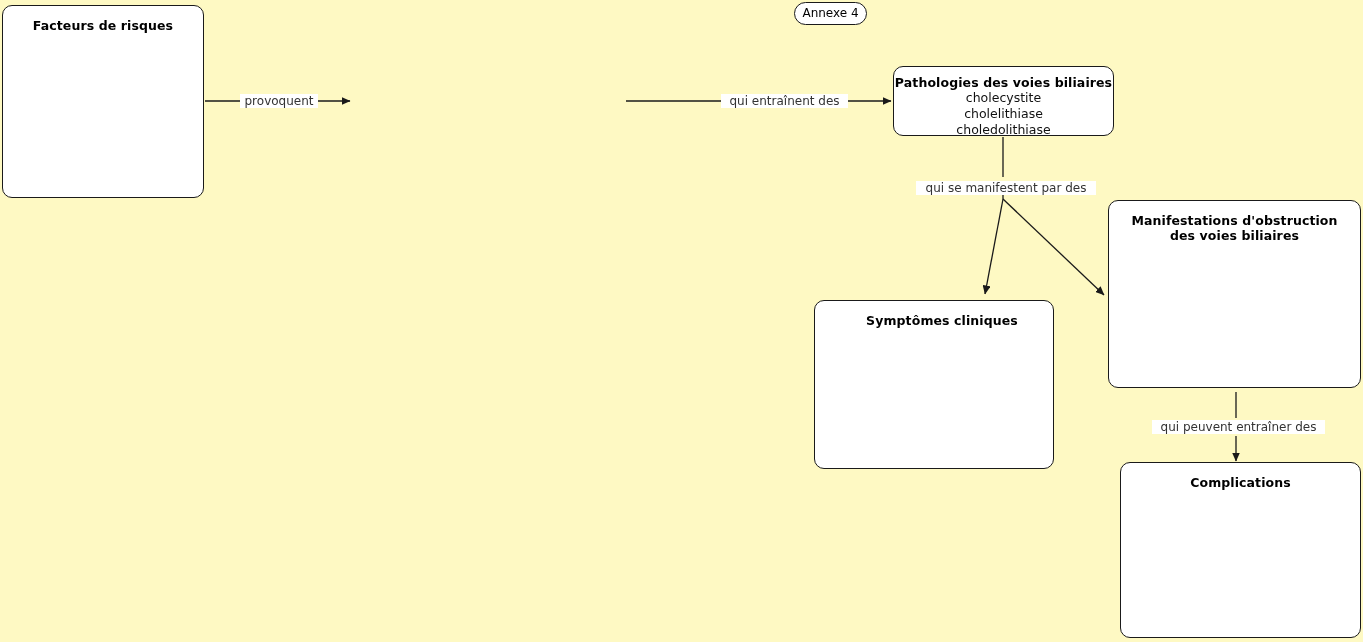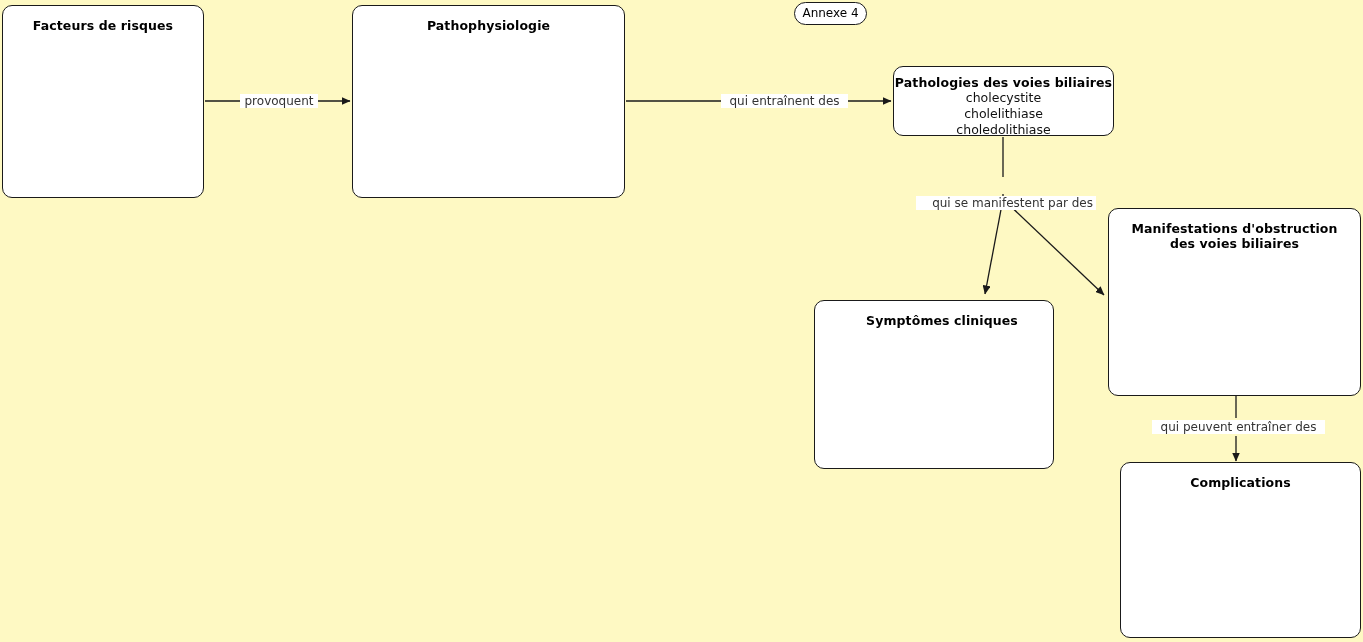--- a/index.html
+++ b/index.html
@@ -109,47 +109,44 @@
   </svg>
 
   <div class="badge" style="left:794px; top:2px; width:73px; height:23px;">
     <span>Annexe 4</span>
   </div>
 
   <div class="node" style="left:2px; top:5px; width:202px; height:193px;">
     <span class="node-title">Facteurs de risques</span>
   </div>
 
-  <div class="node" style="left:352px; top:5px; width:273px; height:193px;">
-    <span class="node-title">Pathophysiologie</span>
-  </div>
 
   <div class="node" style="left:893px; top:66px; width:221px; height:70px; padding-top:8px;">
     <span class="node-title">Pathologies des voies biliaires</span>
     <span class="node-items">
       <span class="node-item">cholecystite</span>
       <span class="node-item">cholelithiase</span>
       <span class="node-item">choledolithiase</span>
     </span>
   </div>
 
   <div class="node" style="left:814px; top:300px; width:240px; height:169px;padding-left:16px;">
     <span class="node-title">Symptômes cliniques</span>
   </div>
 
-  <div class="node" style="left:1108px; top:208px; width:253px; height:188px;">
+  <div class="node" style="left:1108px; top:200px; width:253px; height:188px;">
     <span class="node-title">Manifestations d'obstruction
 des voies biliaires</span>
   </div>
 
   <div class="node" style="left:1120px; top:462px; width:241px; height:176px;">
     <span class="node-title">Complications</span>
   </div>
 
   <div class="edge-label" style="left:240px; top:94px; width:72px;">provoquent</div>
 
   <div class="edge-label" style="left:721px; top:94px; width:121px;">qui entraînent des</div>
 
-  <div class="edge-label" style="left:916px; top:196px; width:174px;text-align:right;">qui se manifestent par des</div>
+  <div class="edge-label" style="left:916px; top:181px; width:174px;">qui se manifestent par des</div>
 
   <div class="edge-label" style="left:1152px; top:420px; width:167px;">qui peuvent entraîner des</div>
 
 </div>
 
 </body></html>

